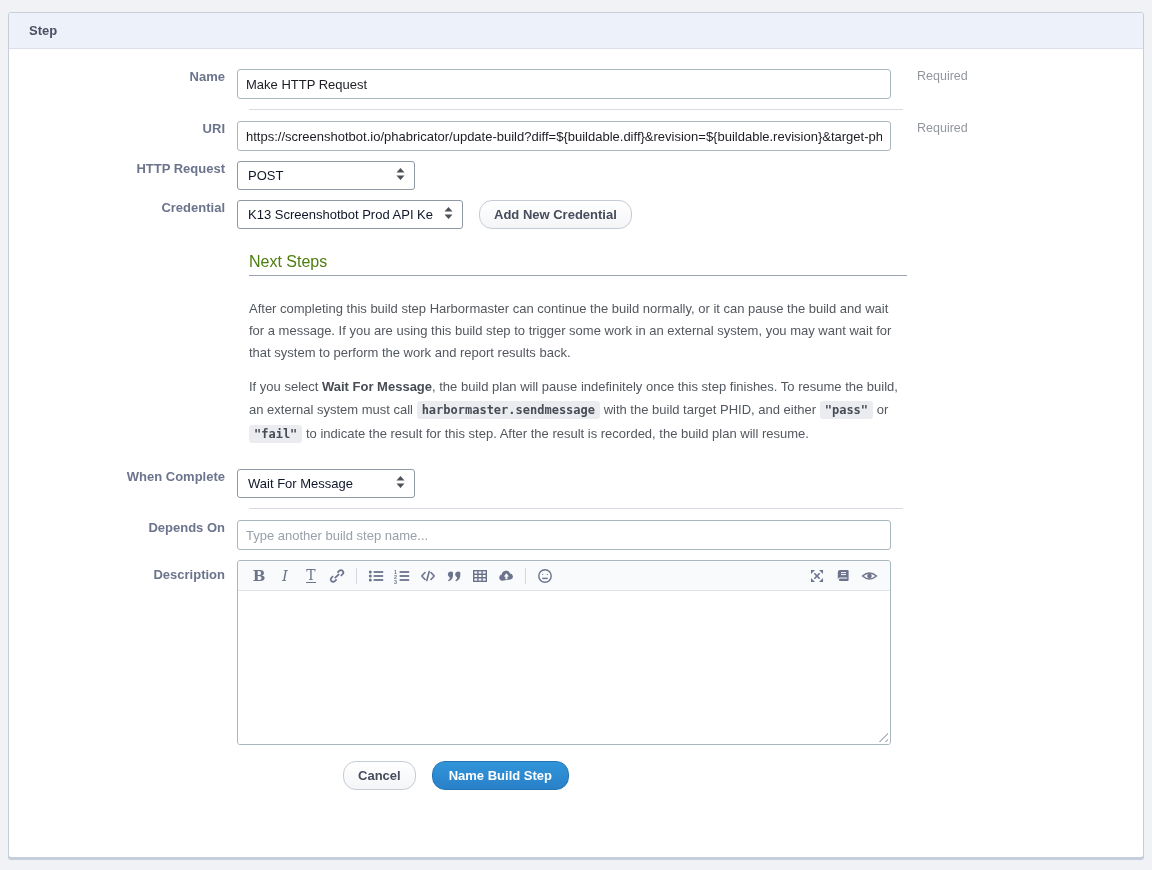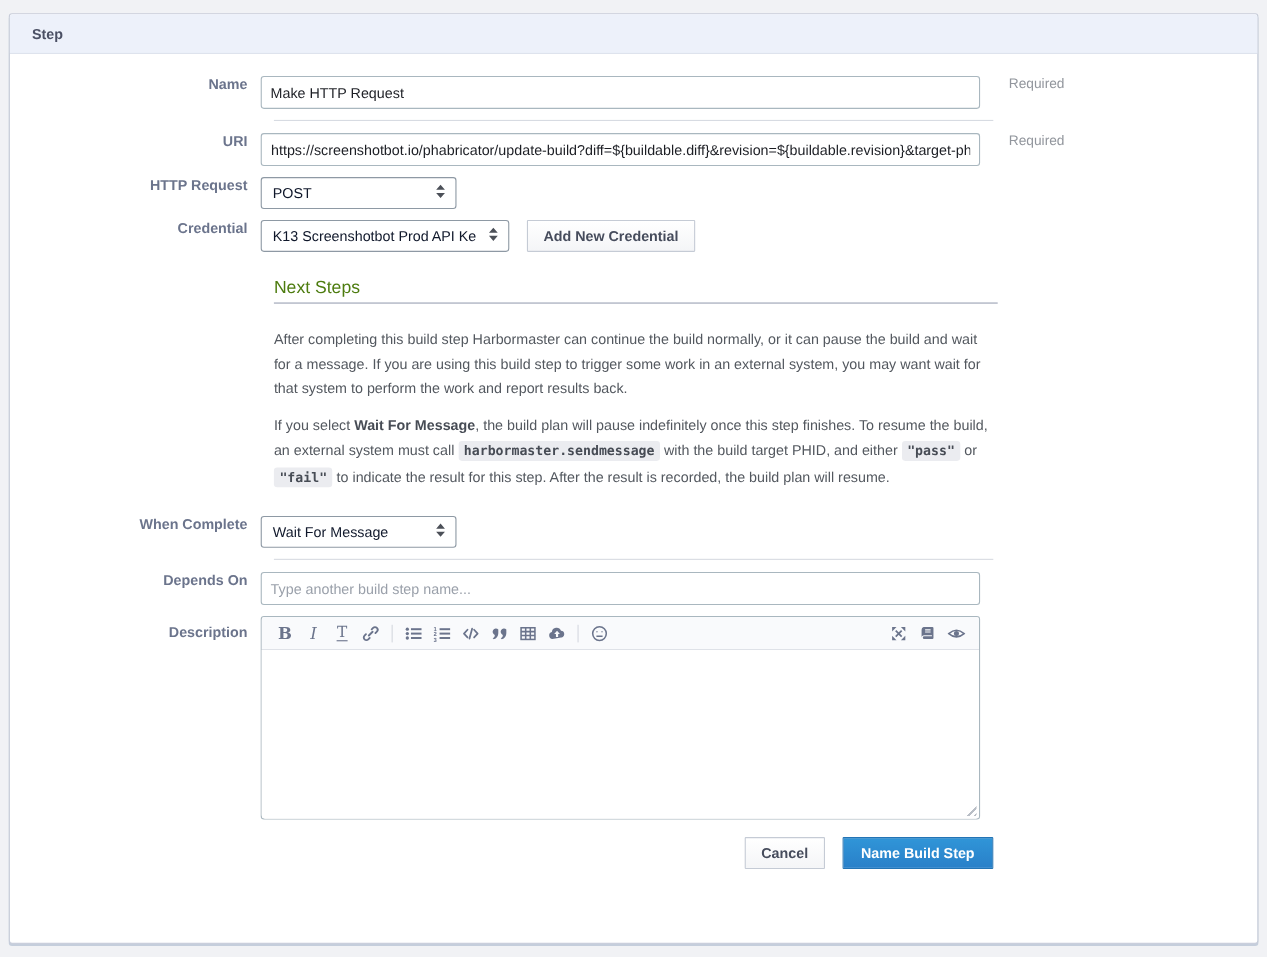--- a/index.html
+++ b/index.html
@@ -46,21 +46,21 @@
   .required-note { margin-left:26px; color:#92969d; font-size:12.5px; }
 
   .select {
     display:inline-flex; align-items:center; justify-content:space-between;
     height:29px; border:1px solid #8e99a4; border-radius:3px;
     background:#fff; padding:0 8px 0 10px; color:#0f172a; cursor:default;
   }
   .select .arrows { flex:none; margin-left:10px; }
 
   .btn {
-    display:inline-block; border-radius:1px; font-weight:bold; font-size:13px;
+    display:inline-block; border-radius:13px; font-weight:bold; font-size:13px;
     padding:6px 14px; cursor:pointer; border:1px solid transparent;
     font-family:"Liberation Sans","DejaVu Sans",sans-serif;
   }
   .btn-grey {
     background:linear-gradient(#ffffff,#f4f5f7);
     border-color:#c5cbd5; color:#464c5c;
   }
   .btn-blue {
     background:linear-gradient(#3095d8,#2980c9);
     border-color:#2374b5; color:#fff;
@@ -109,21 +109,21 @@
     border-radius:0 0 3px 3px; padding:8px;
     font-family:"Liberation Sans","DejaVu Sans",sans-serif;
   }
   .resize-handle {
     position:absolute; right:2px; bottom:2px; width:12px; height:12px;
     background:repeating-linear-gradient(135deg, transparent 0 2.5px, #b9bec6 2.5px 4px);
     clip-path:polygon(100% 0, 100% 100%, 0 100%);
   }
 
   .button-row {
-    display:flex; justify-content:flex-end; align-items:center;
+    display:flex; justify-content:center; align-items:center;
     width:894px; margin-top:16px;
   }
   .button-row .btn-blue { margin-left:16px; padding:6px 16px; }
 </style>
 </head>
 <body>
 
 <div class="panel">
   <div class="panel-header">
     <span>Step</span>

